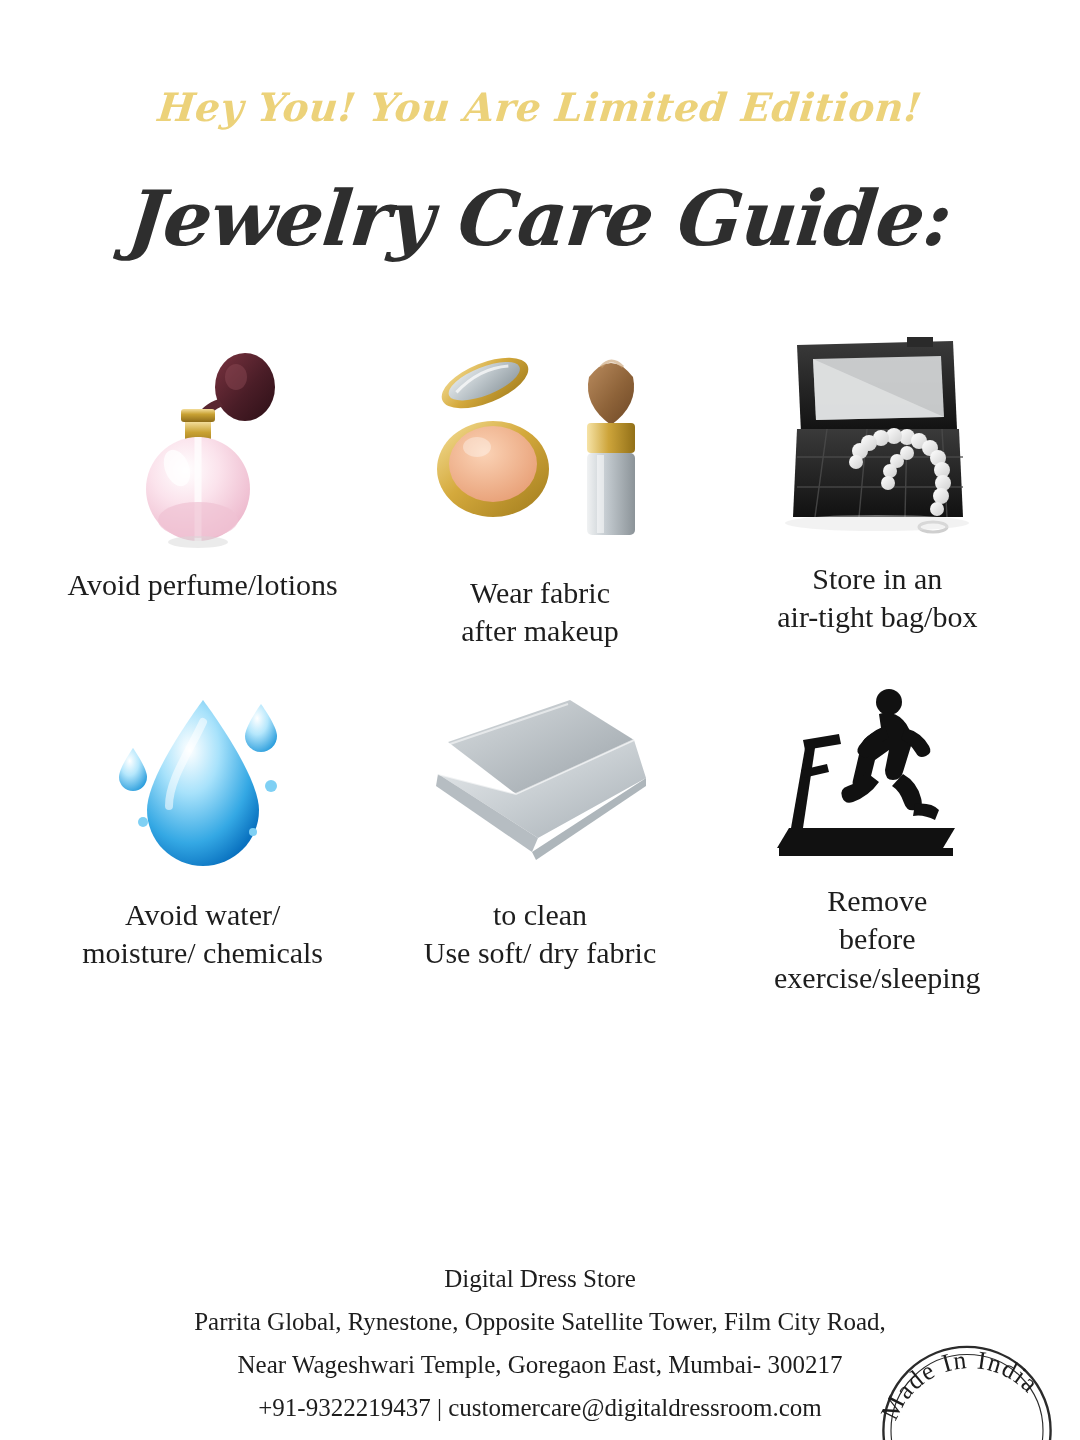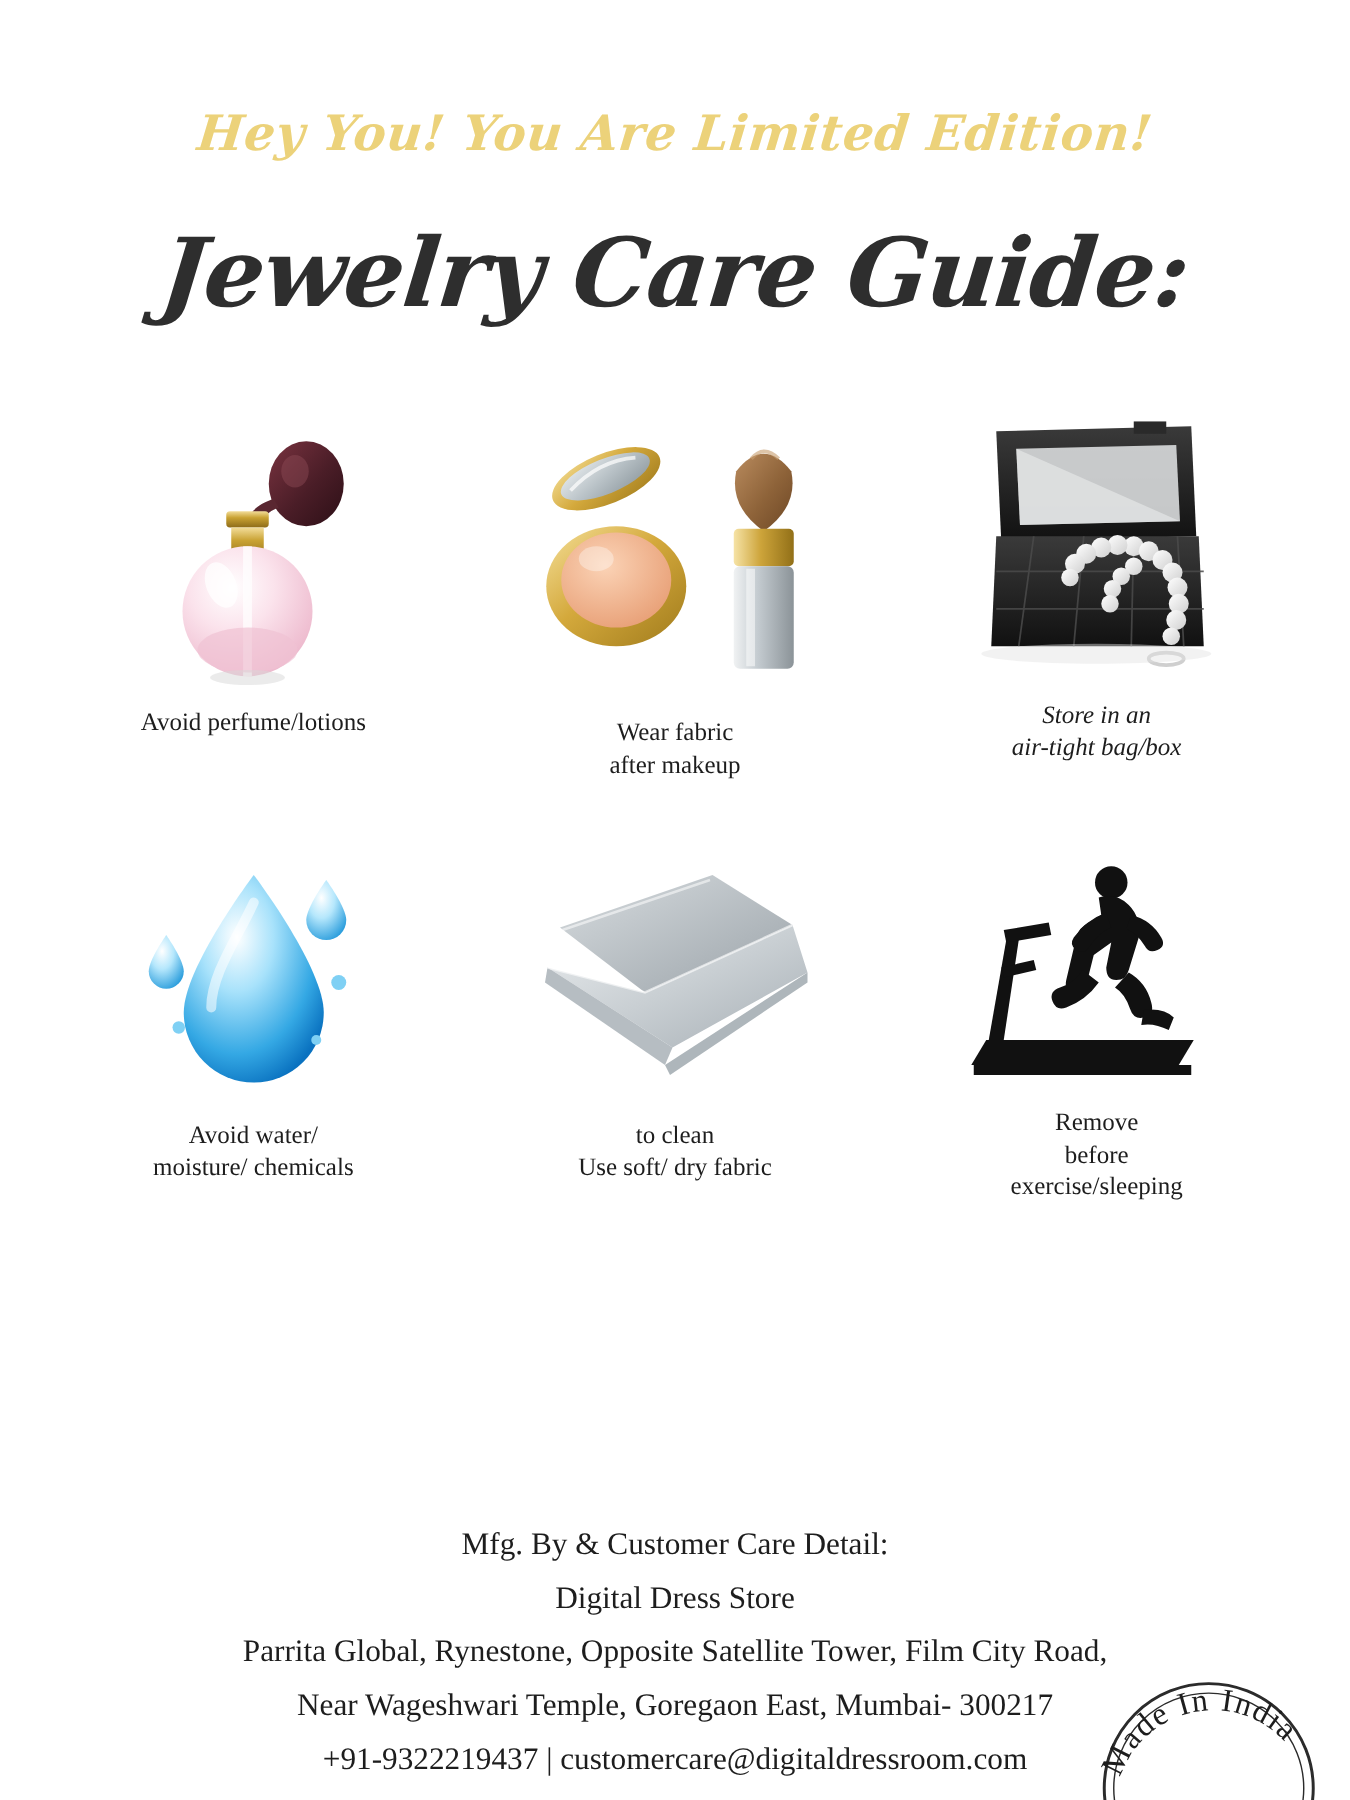--- a/index.html
+++ b/index.html
@@ -56,27 +56,27 @@
   }
   .icon-wrap {
     height: 215px;
     display: flex;
     align-items: flex-end;
     justify-content: center;
   }
   .caption {
     margin-top: 14px;
     text-align: center;
-    font-size: 20px;
+    font-size: 30px;
     line-height: 1.28;
     color: #1d1d1d;
     font-family: "Liberation Serif", serif;
   }
   .cell.r1c2 .caption { margin-top: 22px; }
-  .cell.r1c3 .caption { margin-top: 8px; font-style: italic; }
+  .cell.r1c3 .caption { margin-top: 8px; }
   .cell.r2c3 .caption { margin-top: 4px; }
 
   
   .footer {
     position: absolute;
     left: 0;
     right: 0;
     bottom: 52px;
     text-align: center;
     font-size: 25px;
@@ -355,21 +355,20 @@
       <div class="caption">
         <div>Remove</div>
         <div>before</div>
         <div>exercise/sleeping</div>
       </div>
     </div>
 
   </div>
 
   <div class="footer">
-    <div>Mfg. By &amp; Customer Care Detail:</div>
     <div>Digital Dress Store</div>
     <div>Parrita Global, Rynestone, Opposite Satellite Tower, Film City Road,</div>
     <div>Near Wageshwari Temple, Goregaon East, Mumbai- 300217</div>
     <div>+91-9322219437 | customercare@digitaldressroom.com</div>
     <div>Country Of Origin: India</div>
   </div>
 
   <svg class="stamp" viewBox="0 0 200 200">
     <defs>
       <path id="arcTop" d="M 22 118 A 82 82 0 0 1 178 92"></path>

